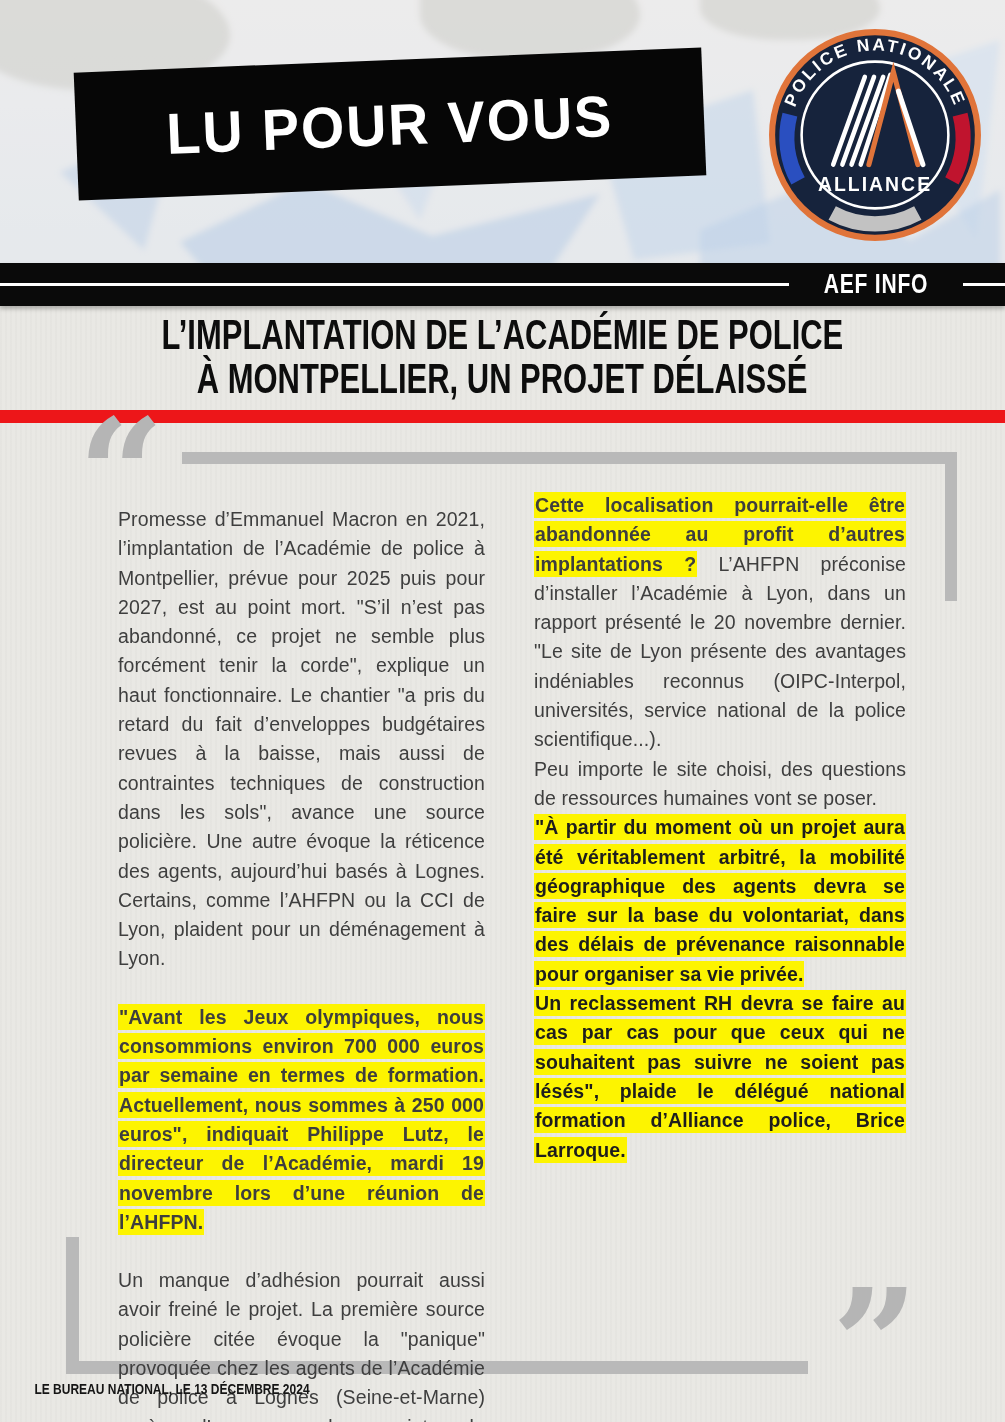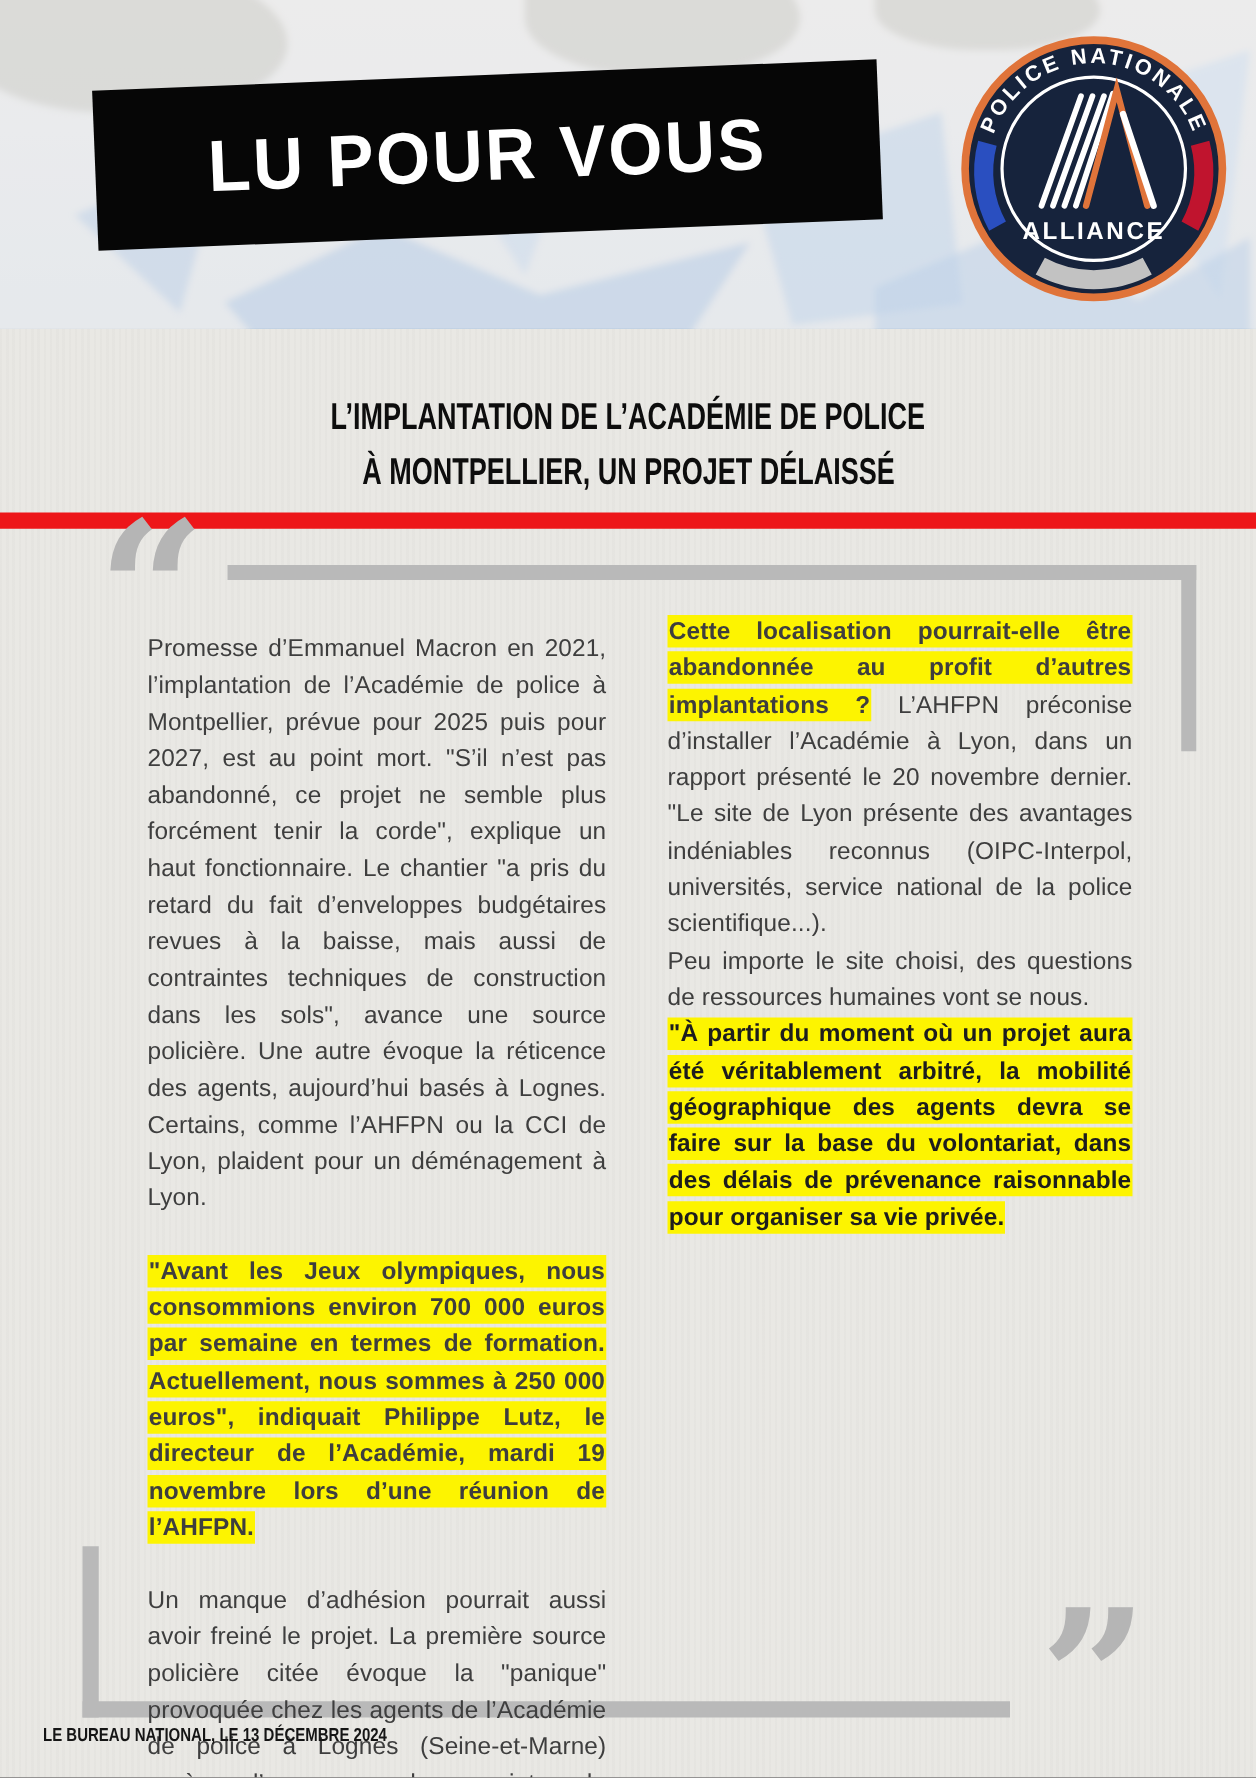--- a/index.html
+++ b/index.html
@@ -68,21 +68,21 @@
   .aef .line-l{flex:1;height:3px;background:#fff;margin-right:20px;}
   .aef .line-r{width:42px;height:3px;background:#fff;margin-left:20px;}
   .aef .label{
     color:#fff;font-weight:700;font-size:27px;letter-spacing:1px;
     transform:scaleX(0.78);transform-origin:center;white-space:nowrap;
   }
 
   
   .title{
     position:absolute;left:0;top:312px;width:1005px;text-align:center;
-    color:#0d0d0d;font-weight:800;line-height:44px;font-size:30px;
+    color:#0d0d0d;font-weight:800;line-height:44px;font-size:43px;
   }
   .title .tline{display:inline-block;transform:scaleX(0.72);white-space:nowrap;letter-spacing:0px;}
   .red-bar{position:absolute;left:0;top:410px;width:1005px;height:13px;background:var(--accent-red);}
 
   
   .q{position:absolute;color:#b5b5b5;font-family:"DejaVu Serif", serif;font-weight:700;}
   .q-open{left:78px;top:398px;font-size:150px;line-height:1;}
   .q-close{left:832px;top:1268px;font-size:150px;line-height:1;}
   .frame{position:absolute;background:var(--frame-gray);}
   .frame-top-h{left:182px;top:452px;width:775px;height:12px;}
@@ -154,20 +154,25 @@
       <line x1="64" y1="134" x2="95" y2="48" stroke="#ffffff" stroke-width="4.5"></line>
       <line x1="73" y1="134" x2="104" y2="48" stroke="#ffffff" stroke-width="4.5"></line>
       <line x1="82" y1="134" x2="113" y2="48" stroke="#ffffff" stroke-width="4.5"></line>
       <line x1="91" y1="134" x2="120" y2="46" stroke="#ffffff" stroke-width="4.5"></line>
       <path d="M 99,134 L 123,43 L 147,134" fill="none" stroke="#e0743a" stroke-width="5"></path>
       <line x1="128" y1="62" x2="152" y2="134" stroke="#ffffff" stroke-width="5"></line>
     </g>
     <text x="105" y="160" font-family="Liberation Sans, sans-serif" font-size="19" font-weight="700" fill="#ffffff" letter-spacing="2" text-anchor="middle">ALLIANCE</text>
   </svg>
 
+  <div class="aef">
+    <div class="line-l"></div>
+    <div class="label">AEF INFO</div>
+    <div class="line-r"></div>
+  </div>
 
   <div class="title">
     <span class="tline">L’IMPLANTATION DE L’ACADÉMIE DE POLICE</span><br>
     <span class="tline">À MONTPELLIER, UN PROJET DÉLAISSÉ</span>
   </div>
   <div class="red-bar"></div>
 
   <div class="q q-open">“</div>
   <div class="frame frame-top-h"></div>
   <div class="frame frame-top-v"></div>
@@ -175,21 +180,22 @@
   <div class="frame frame-bot-h"></div>
   <div class="q q-close">”</div>
 
   <div class="col col-left">
       <p class="gap"><span>Promesse d’Emmanuel Macron en 2021, l’implantation de l’Académie de police à Montpellier, prévue pour 2025 puis pour 2027, est au point mort. "S’il n’est pas abandonné, ce projet ne semble plus forcément tenir la corde", explique un haut fonctionnaire. Le chantier "a pris du retard du fait d’enveloppes budgétaires revues à la baisse, mais aussi de contraintes techniques de construction dans les sols", avance une source policière. Une autre évoque la réticence des agents, aujourd’hui basés à Lognes. Certains, comme l’AHFPN ou la CCI de Lyon, plaident pour un déménagement à Lyon.</span></p>
       <p class="gap"><span class="hl">"Avant les Jeux olympiques, nous consommions environ 700 000 euros par semaine en termes de formation. Actuellement, nous sommes à 250 000 euros", indiquait Philippe Lutz, le directeur de l’Académie, mardi 19 novembre lors d’une réunion de l’AHFPN.</span></p>
       <p><span>Un manque d’adhésion pourrait aussi avoir freiné le projet. La première source policière citée évoque la "panique" provoquée chez les agents de l’Académie de police à Lognes (Seine-et-Marne) après l’annonce du projet de déménagement : "Décentraliser les services de police, c’est toujours compliqué. Les gens ont une vie établie en région parisienne."</span></p>
     </div>
   <div class="col col-right">
       <p><span class="hl">Cette localisation pourrait-elle être abandonnée au profit d’autres implantations ?</span><span> L’AHFPN préconise d’installer l’Académie à Lyon, dans un rapport présenté le 20 novembre dernier. "Le site de Lyon présente des avantages indéniables reconnus (OIPC-Interpol, universités, service national de la police scientifique...).</span></p>
-      <p><span>Peu importe le site choisi, des questions de ressources humaines vont se nous.</span></p>
+      <p><span>Peu importe le site choisi, des questions de ressources humaines vont se poser.</span></p>
       <p><span class="hl bold">"À partir du moment où un projet aura été véritablement arbitré, la mobilité géographique des agents devra se faire sur la base du volontariat, dans des délais de prévenance raisonnable pour organiser sa vie privée.</span></p>
+      <p><span class="hl bold">Un reclassement RH devra se faire au cas par cas pour que ceux qui ne souhaitent pas suivre ne soient pas lésés", plaide le délégué national formation d’Alliance police, Brice Larroque.</span></p>
     </div>
 
   <div class="footer">
     <span>LE BUREAU NATIONAL, LE 13 DÉCEMBRE 2024</span>
   </div>
 
 </div>
 
 </body></html>

